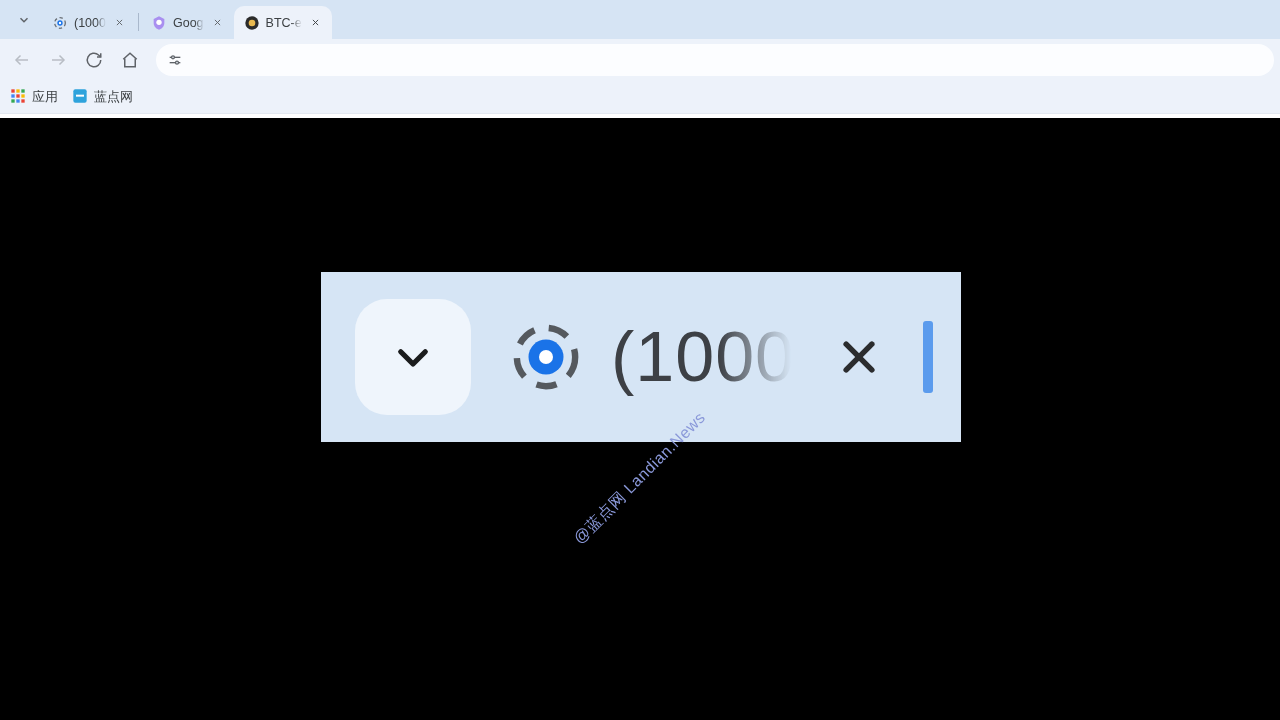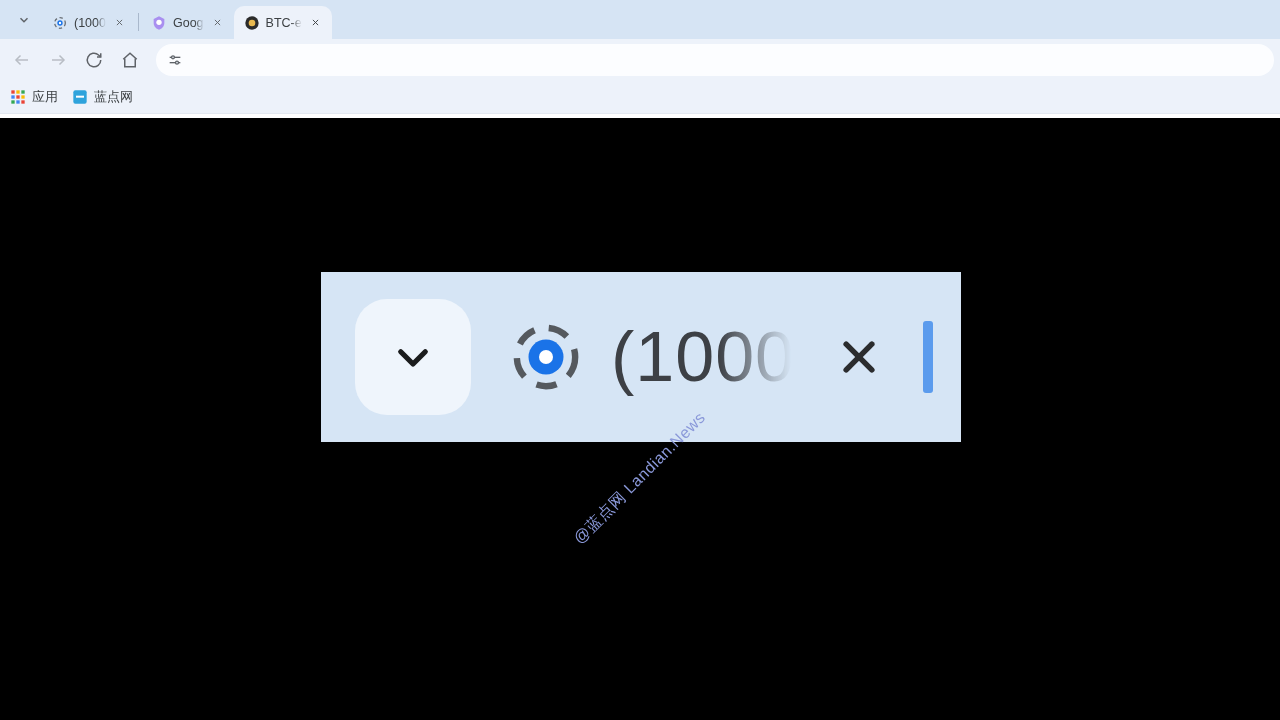--- a/index.html
+++ b/index.html
@@ -17,21 +17,21 @@
   
   
   .toolbar { height: 42px; background: #edf2fa; display: flex; align-items: center; padding: 0 6px; gap: 4px; }
   .tbtn { width: 32px; height: 32px; border-radius: 50%; display: flex; align-items: center; justify-content: center; color: #5f6368; cursor: pointer; }
   .tbtn.disabled { color: #b8bdc4; cursor: default; }
   .omnibox { flex: 1 1 auto; height: 32px; background: #fcfdff; border-radius: 16px; margin-left: 6px; display: flex; align-items: center; padding: 0 10px; }
   .omni-icon { width: 18px; height: 18px; display:flex; align-items:center; justify-content:center; color:#5f6368; }
   
   
   .bookmarks { height: 33px; background: #edf2fa; display: flex; align-items: center; padding: 0 10px; gap: 14px; font-size: 13px; color: #3c4043; border-bottom: 1px solid #e3e8f0; }
-  .bk { display:flex; align-items:center; gap:6px; cursor:pointer; }
+  .bk { display:flex; gap:6px; cursor:pointer; }
   .bk .ic { width:16px; height:16px; display:flex; align-items:center; justify-content:center; }
   
   
   .content { position: relative; width: 1280px; height: calc(720px - 39px - 42px - 33px); background: linear-gradient(#fff 0 4px, #000 4px 100%); }
   
   
   .zoompanel { position: absolute; left: 321px; top: 158px; width: 640px; height: 170px; background: #d6e5f5; display:flex; align-items:center; padding: 0 28px 0 34px; gap: 40px; }
   .zoompanel .pill { width: 116px; height: 116px; background: #eff5fc; border-radius: 32px; display:flex; align-items:center; justify-content:center; }
   .zoompanel .spin { width: 70px; height: 70px; display:flex; align-items:center; justify-content:center; }
   .zoompanel .txt { font-size: 70px; color: #3d4045; letter-spacing: 1px; font-weight: 400; margin-left: -10px; mask-image: linear-gradient(90deg,#000 60%,transparent 100%); width: 180px; overflow:hidden; white-space:nowrap; }

